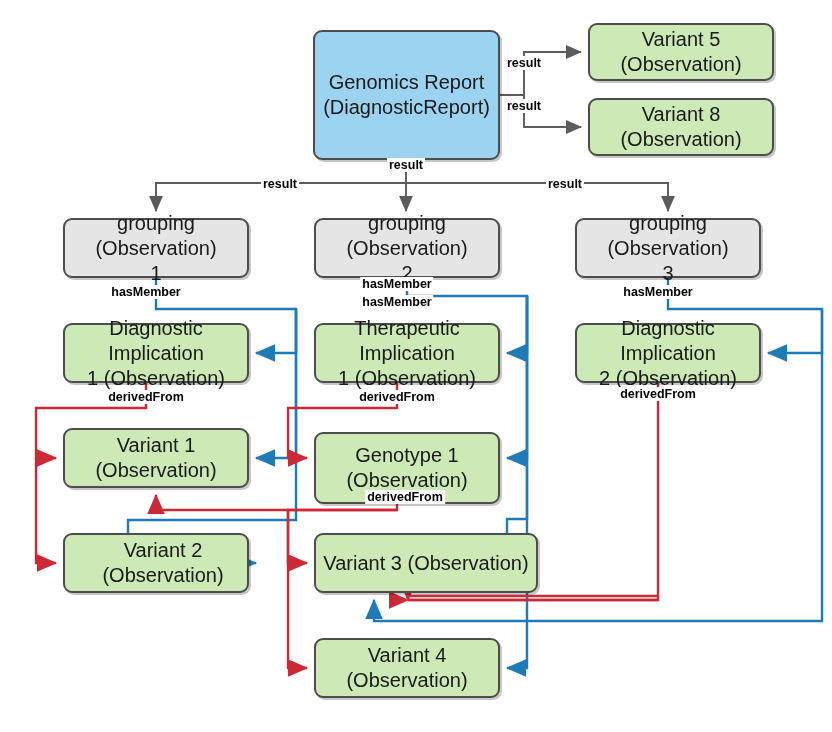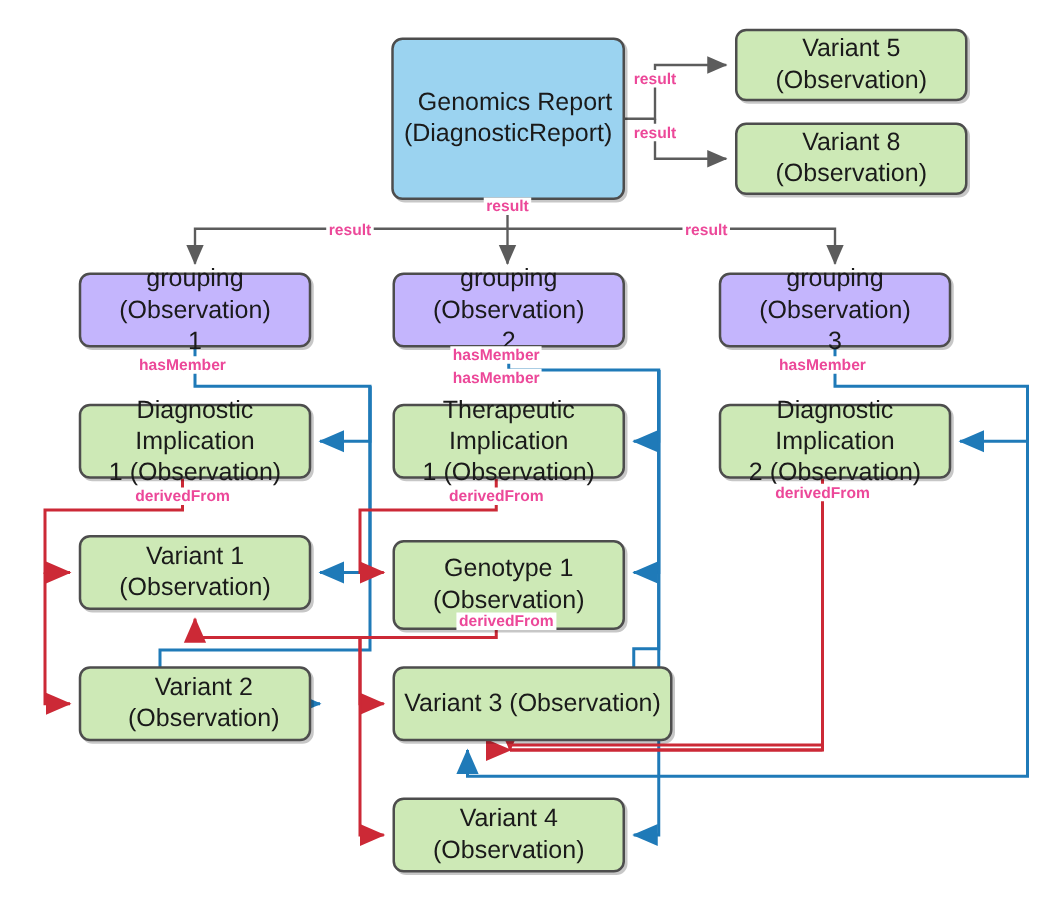--- a/index.html
+++ b/index.html
@@ -5,23 +5,23 @@
   html,body{margin:0;padding:0;background:#ffffff;}
   body{font-family:"Liberation Sans", sans-serif;}
   #stage{position:relative;width:832px;height:732px;overflow:hidden;background:#fff;}
   #edges{position:absolute;left:0;top:0;width:832px;height:732px;}
   .node{position:absolute;box-sizing:border-box;border:2.5px solid #4d4d4d;border-radius:9px;
         display:flex;align-items:center;justify-content:center;text-align:center;
         font-size:20px;color:#1a1a1a;line-height:1.25;padding:2px 6px;
         box-shadow:2px 2px 0 rgba(0,0,0,0.22);}
   .node.green{background:#cde9b6;}
   .node.blue{background:#9bd3f0;}
-  .node.white{background:#c4b5fd;}
+  .node.white{background:#e5e5e5;}
   .node .lbl{white-space:pre-line;}
-  .elabel{position:absolute;font-size:12.5px;font-weight:bold;color:#ec4899;
+  .elabel{position:absolute;font-size:12.5px;font-weight:bold;color:#000000;
           background:#fff;padding:0 2px;white-space:nowrap;}
 </style>
 </head>
 <body>
 
 <div id="stage">
 
   <svg id="edges" viewBox="0 0 832 732" xmlns="http://www.w3.org/2000/svg">
     <defs>
       <marker id="ag" markerWidth="9" markerHeight="9" refX="8" refY="4.5" orient="auto">
@@ -61,21 +61,21 @@
       <path d="M397,383 L397,408 L288,408 L288,458 L307,458" marker-end="url(#ar)"></path>
       <path d="M397,488 L397,510 L288,510 L288,563 L307,563" marker-end="url(#ar)"></path>
       <path d="M288,510 L288,668 L307,668" marker-end="url(#ar)"></path>
       <path d="M397,510 L156,510 L156,495" marker-end="url(#ar)"></path>
       <path d="M658,383 L658,600 L408,600 L408,600" marker-end="url(#ar)"></path>
       <path d="M658,600 L408,600 L408,600"></path>
       <path d="M658,596 L408,596 L408,600" marker-end="url(#ar)"></path>
     </g>
   </svg>
 
-  <div class="node blue" style="left:313px;top:30px;width:187px;height:130px;text-align:right;">
+  <div class="node blue" style="left:313px;top:30px;width:187px;height:130px;">
     <span class="lbl">Genomics Report
 (DiagnosticReport)</span>
   </div>
 
   <div class="node green" style="left:588px;top:23px;width:186px;height:58px;">
     <span class="lbl">Variant 5 (Observation)</span>
   </div>
 
   <div class="node green" style="left:588px;top:98px;width:186px;height:58px;">
     <span class="lbl">Variant 8 (Observation)</span>

